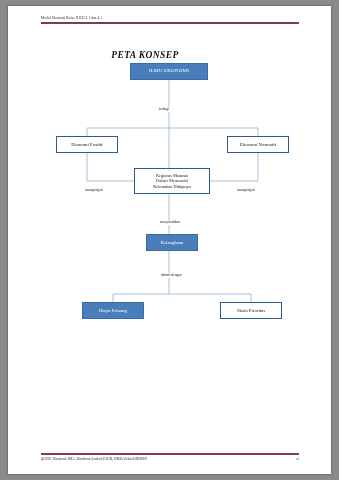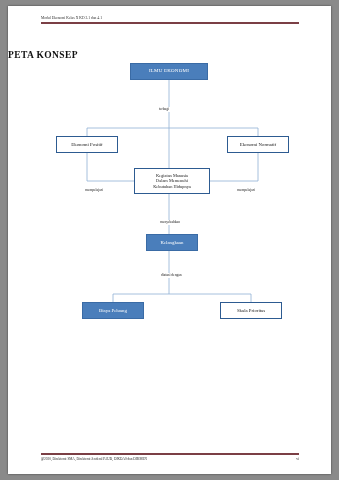--- a/index.html
+++ b/index.html
@@ -70,25 +70,26 @@
     color: #2b2b2b;
     line-height: 6px;
   }
 
   
   .page-title {
     position: absolute;
     left: 0;
     top: 44px;
     width: 274px;
-    text-align: left;
+    text-align: center;
     font-size: 9.5px;
     font-weight: bold;
     letter-spacing: 0.4px;
     color: #111111;
+    font-style: italic;
   }
 
   
   .diagram {
     position: absolute;
     left: 0;
     top: 0;
     width: 323px;
     height: 468px;
   }

